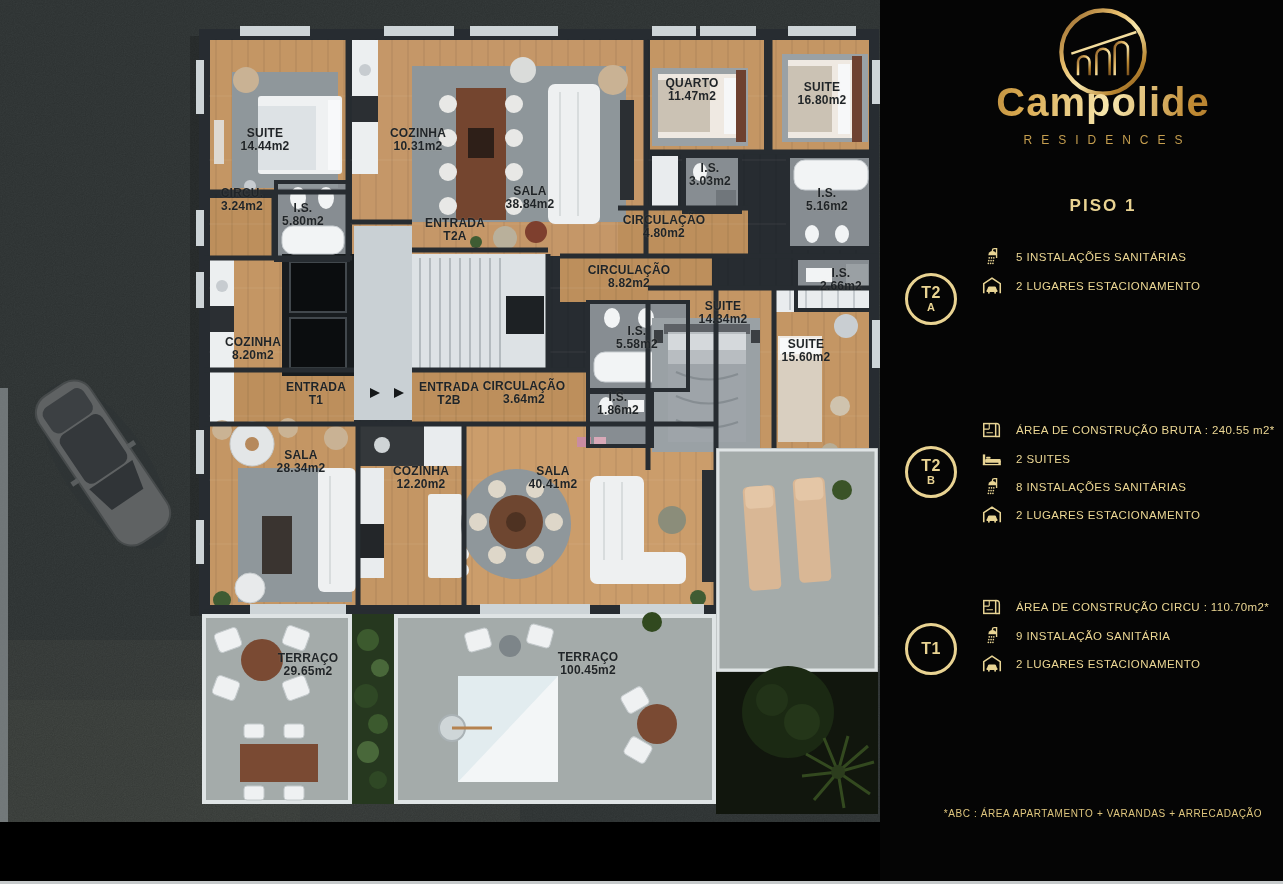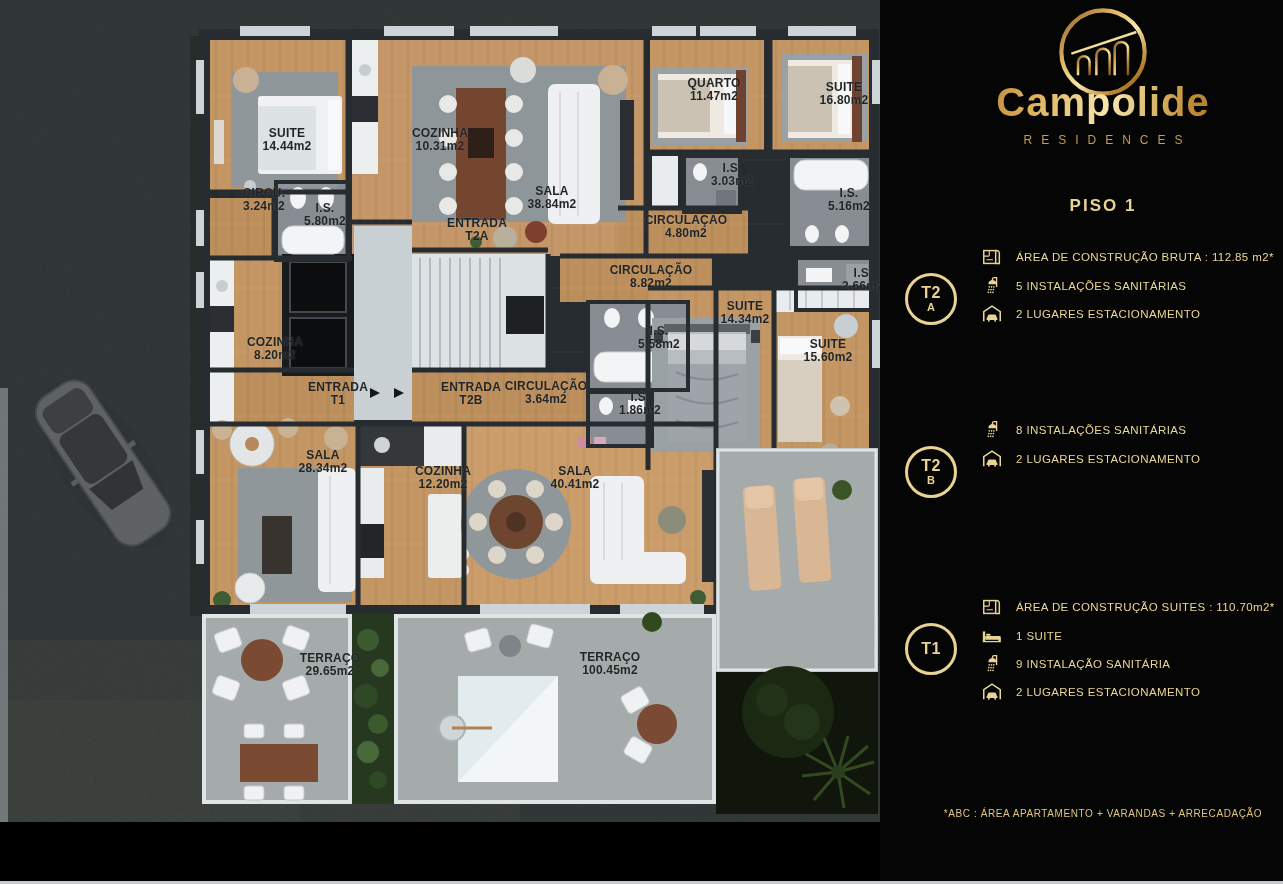--- a/index.html
+++ b/index.html
@@ -4,21 +4,21 @@
 <style>
   html,body{margin:0;padding:0;background:#000;}
   .page{position:relative;width:1283px;height:884px;background:#000;overflow:hidden;
         font-family:"Liberation Sans", sans-serif;}
   
   .plan{position:absolute;left:0;top:0;width:880px;height:884px;}
   .plan svg{position:absolute;left:0;top:0;}
   .rlabel{position:absolute;transform:translate(-50%,-50%);text-align:center;
           color:#1f2428;font-size:12px;font-weight:700;line-height:1.1;
           letter-spacing:.2px;white-space:nowrap;text-shadow:0 0 2px rgba(230,210,180,.25);}
-  .rlabel span{display:block;padding-left:44px;}
+  .rlabel span{display:block;}
   
   .sidebar{position:absolute;left:880px;top:0;width:403px;height:884px;background:#050505;}
   .logo{position:absolute;left:173px;top:2px;width:100px;height:100px;}
   .brand-name{position:absolute;left:40px;top:80px;width:366px;text-align:center;
       font-size:40px;font-weight:700;letter-spacing:1px;
       background:linear-gradient(100deg,#7c521e 0%,#d9a94f 28%,#f7e7ae 52%,#c08a33 74%,#8a5a22 100%);
       -webkit-background-clip:text;background-clip:text;color:transparent;}
   .brand-sub{position:absolute;left:40px;top:133px;width:366px;text-align:center;
       font-size:12px;font-weight:400;letter-spacing:9px;color:#c59e4f;text-indent:9px;}
   .floor-title{position:absolute;left:40px;top:196px;width:366px;text-align:center;
@@ -518,30 +518,20 @@
 
     <div class="unit unit-t2a">
       <div class="badge">
         <span class="badge-main">T2</span>
         <span class="badge-sub">A</span>
       </div>
       <div class="rows">
         <div class="row">
           <span class="ricon">
             <svg viewBox="0 0 24 24" width="22" height="22">
-                <rect x="3" y="5" width="13" height="14" fill="none" stroke="#e8d494" stroke-width="1.6"></rect>
-                <path d="M3 11 h6 M9 5 v6 M6 15 h7" stroke="#e8d494" stroke-width="1.2" fill="none"></path>
-                <path d="M16 5 c4 0 4 1.5 4 4 v10 h-4" fill="none" stroke="#e8d494" stroke-width="1.6"></path>
-              </svg>
-            </span>
-          <span class="rtext">ÁREA DE CONSTRUÇÃO BRUTA :  112.85 m2*</span>
-        </div>
-        <div class="row">
-          <span class="ricon">
-            <svg viewBox="0 0 24 24" width="22" height="22">
                 <path d="M8 10 a4.5 4.5 0 0 1 9 0 z" fill="#e8d494"></path>
                 <path d="M12.5 5.6 V4.4 q0 -1.6 2 -1.6 H17 V13" fill="none" stroke="#e8d494" stroke-width="1.5"></path>
                 <g fill="#e8d494">
                   <circle cx="9" cy="13" r="0.9"></circle>
                   <circle cx="11.5" cy="13" r="0.9"></circle>
                   <circle cx="14" cy="13" r="0.9"></circle>
                   <circle cx="8.5" cy="16" r="0.9"></circle>
                   <circle cx="11" cy="16" r="0.9"></circle>
                   <circle cx="13.5" cy="16" r="0.9"></circle>
                   <circle cx="8" cy="19" r="0.9"></circle>
@@ -569,20 +559,42 @@
 
     <div class="unit unit-t2b">
       <div class="badge">
         <span class="badge-main">T2</span>
         <span class="badge-sub">B</span>
       </div>
       <div class="rows">
         <div class="row">
           <span class="ricon">
             <svg viewBox="0 0 24 24" width="22" height="22">
+                <rect x="3" y="5" width="13" height="14" fill="none" stroke="#e8d494" stroke-width="1.6"></rect>
+                <path d="M3 11 h6 M9 5 v6 M6 15 h7" stroke="#e8d494" stroke-width="1.2" fill="none"></path>
+                <path d="M16 5 c4 0 4 1.5 4 4 v10 h-4" fill="none" stroke="#e8d494" stroke-width="1.6"></path>
+              </svg>
+            </span>
+          <span class="rtext">ÁREA DE CONSTRUÇÃO BRUTA :  240.55 m2*</span>
+        </div>
+        <div class="row">
+          <span class="ricon">
+            <svg viewBox="0 0 24 24" width="22" height="22" fill="#e8d494">
+                <rect x="2" y="7" width="2.6" height="11"></rect>
+                <rect x="4.5" y="12" width="17" height="4" rx="1"></rect>
+                <rect x="19" y="14" width="2.6" height="4"></rect>
+                <rect x="5.5" y="9.5" width="5" height="2.2" rx="1"></rect>
+                <rect x="2" y="17.4" width="19.6" height="1.4"></rect>
+              </svg>
+            </span>
+          <span class="rtext">2 SUITES</span>
+        </div>
+        <div class="row">
+          <span class="ricon">
+            <svg viewBox="0 0 24 24" width="22" height="22">
                 <path d="M8 10 a4.5 4.5 0 0 1 9 0 z" fill="#e8d494"></path>
                 <path d="M12.5 5.6 V4.4 q0 -1.6 2 -1.6 H17 V13" fill="none" stroke="#e8d494" stroke-width="1.5"></path>
                 <g fill="#e8d494">
                   <circle cx="9" cy="13" r="0.9"></circle>
                   <circle cx="11.5" cy="13" r="0.9"></circle>
                   <circle cx="14" cy="13" r="0.9"></circle>
                   <circle cx="8.5" cy="16" r="0.9"></circle>
                   <circle cx="11" cy="16" r="0.9"></circle>
                   <circle cx="13.5" cy="16" r="0.9"></circle>
                   <circle cx="8" cy="19" r="0.9"></circle>
@@ -615,33 +627,21 @@
       </div>
       <div class="rows">
         <div class="row">
           <span class="ricon">
             <svg viewBox="0 0 24 24" width="22" height="22">
                 <rect x="3" y="5" width="13" height="14" fill="none" stroke="#e8d494" stroke-width="1.6"></rect>
                 <path d="M3 11 h6 M9 5 v6 M6 15 h7" stroke="#e8d494" stroke-width="1.2" fill="none"></path>
                 <path d="M16 5 c4 0 4 1.5 4 4 v10 h-4" fill="none" stroke="#e8d494" stroke-width="1.6"></path>
               </svg>
             </span>
-          <span class="rtext">ÁREA DE CONSTRUÇÃO SUITES :  110.70m2*</span>
-        </div>
-        <div class="row">
-          <span class="ricon">
-            <svg viewBox="0 0 24 24" width="22" height="22" fill="#e8d494">
-                <rect x="2" y="7" width="2.6" height="11"></rect>
-                <rect x="4.5" y="12" width="17" height="4" rx="1"></rect>
-                <rect x="19" y="14" width="2.6" height="4"></rect>
-                <rect x="5.5" y="9.5" width="5" height="2.2" rx="1"></rect>
-                <rect x="2" y="17.4" width="19.6" height="1.4"></rect>
-              </svg>
-            </span>
-          <span class="rtext">1 SUITE</span>
+          <span class="rtext">ÁREA DE CONSTRUÇÃO CIRCU :  110.70m2*</span>
         </div>
         <div class="row">
           <span class="ricon">
             <svg viewBox="0 0 24 24" width="22" height="22">
                 <path d="M8 10 a4.5 4.5 0 0 1 9 0 z" fill="#e8d494"></path>
                 <path d="M12.5 5.6 V4.4 q0 -1.6 2 -1.6 H17 V13" fill="none" stroke="#e8d494" stroke-width="1.5"></path>
                 <g fill="#e8d494">
                   <circle cx="9" cy="13" r="0.9"></circle>
                   <circle cx="11.5" cy="13" r="0.9"></circle>
                   <circle cx="14" cy="13" r="0.9"></circle>

